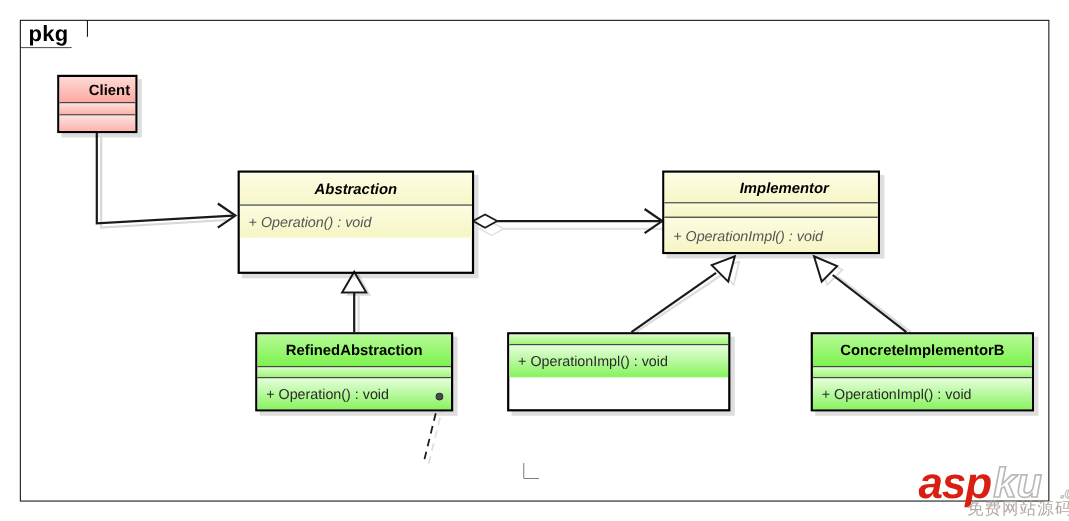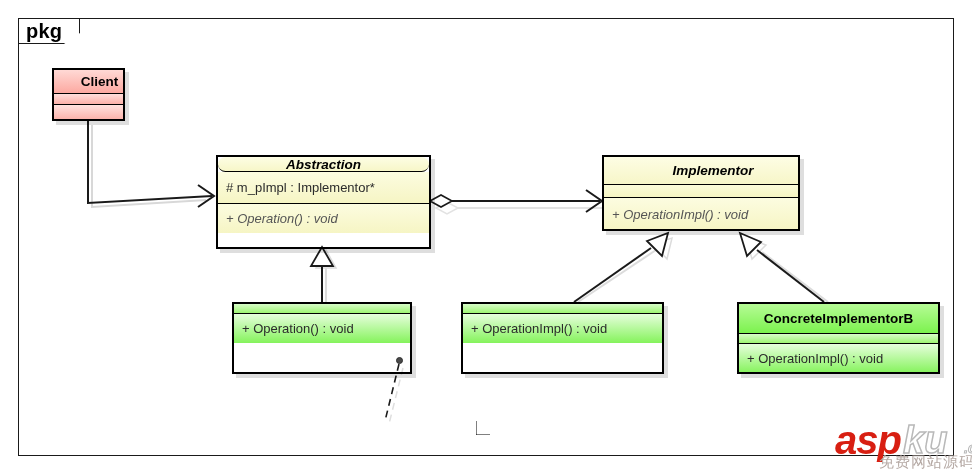--- a/index.html
+++ b/index.html
@@ -109,21 +109,21 @@
   .pal-pink .title { background: linear-gradient(180deg, #ffd9d5 0%, #fca9a1 100%); padding-left: 30px; }
   .pal-pink .empty-compartment { background: linear-gradient(180deg, #ffdedb 0%, #fcb1a9 100%); }
 
   
   #node-client     { left: 52px;  top: 68px;  width: 73px;  height: 53px; }
   #node-client .title            { height: 24px; }
   #node-client .empty-compartment{ height: 11px; }
   #node-client .member-empty     { height: 14px; background: linear-gradient(180deg,#ffe2df 0%,#fcb4ac 100%); }
 
   #node-abstraction { left: 216px; top: 155px; width: 215px; height: 94px; }
-  #node-abstraction .title       { height: 15px; border-radius: 12px; }
+  #node-abstraction .title       { height: 30px; }
   #node-abstraction .attr        { height: 32px; border-bottom: 1px solid #000000; }
   #node-abstraction .op          { height: 29px; }
 
   #node-implementor { left: 602px; top: 155px; width: 198px; height: 76px; }
   #node-implementor .title       { height: 28px; padding-left: 32px; }
   #node-implementor .empty-compartment { height: 13px; }
   #node-implementor .op          { height: 32px; }
 
   #node-refined { left: 232px; top: 302px; width: 180px; height: 72px; }
   #node-refined .title           { height: 30px; }
@@ -281,31 +281,31 @@
   </svg>
 
   <div class="node pal-pink" id="node-client">
     <div class="row title">Client</div>
     <div class="row empty-compartment"></div>
     <div class="row member-empty"></div>
   </div>
 
   <div class="node pal-yellow" id="node-abstraction">
     <div class="row title abstract">Abstraction</div>
-    <div class="row attr member"># m_pImpl : Implementor*</div>
     <div class="row op member abstract">+ Operation() : void</div>
   </div>
 
   <div class="node pal-yellow" id="node-implementor">
     <div class="row title abstract">Implementor</div>
     <div class="row empty-compartment"></div>
     <div class="row op member abstract">+ OperationImpl() : void</div>
   </div>
 
   <div class="node pal-green" id="node-refined">
+    <div class="row title">RefinedAbstraction</div>
     <div class="row empty-compartment"></div>
     <div class="row op member">+ Operation() : void</div>
   </div>
   <div class="anchor-dot"></div>
 
   <div class="node pal-green" id="node-ciA">
     <div class="row empty-compartment"></div>
     <div class="row op member">+ OperationImpl() : void</div>
   </div>
 

